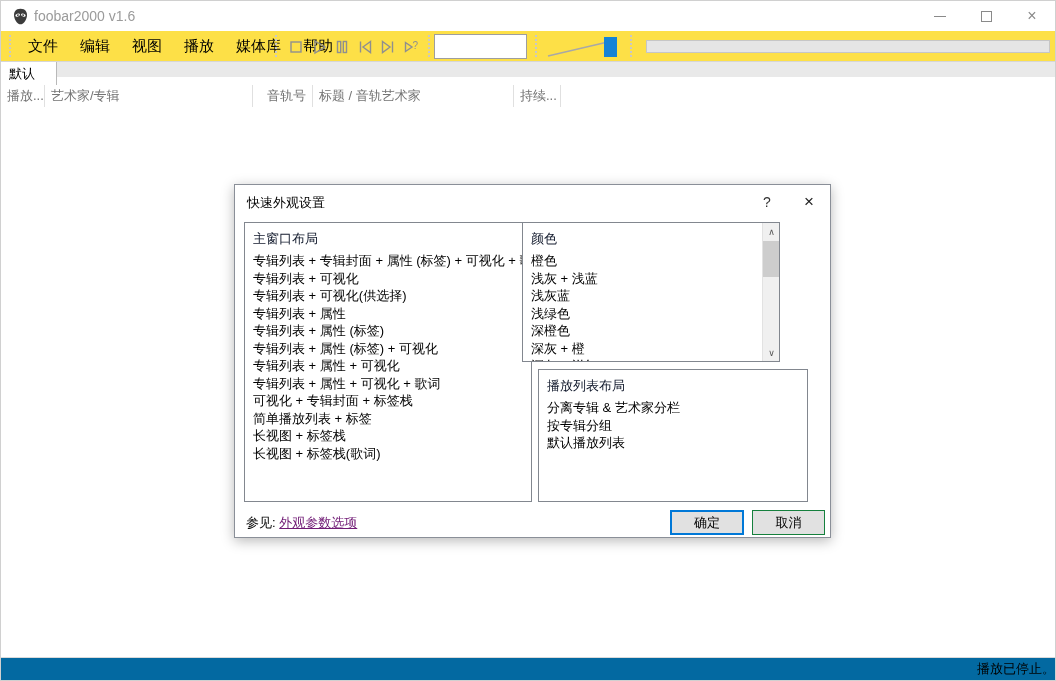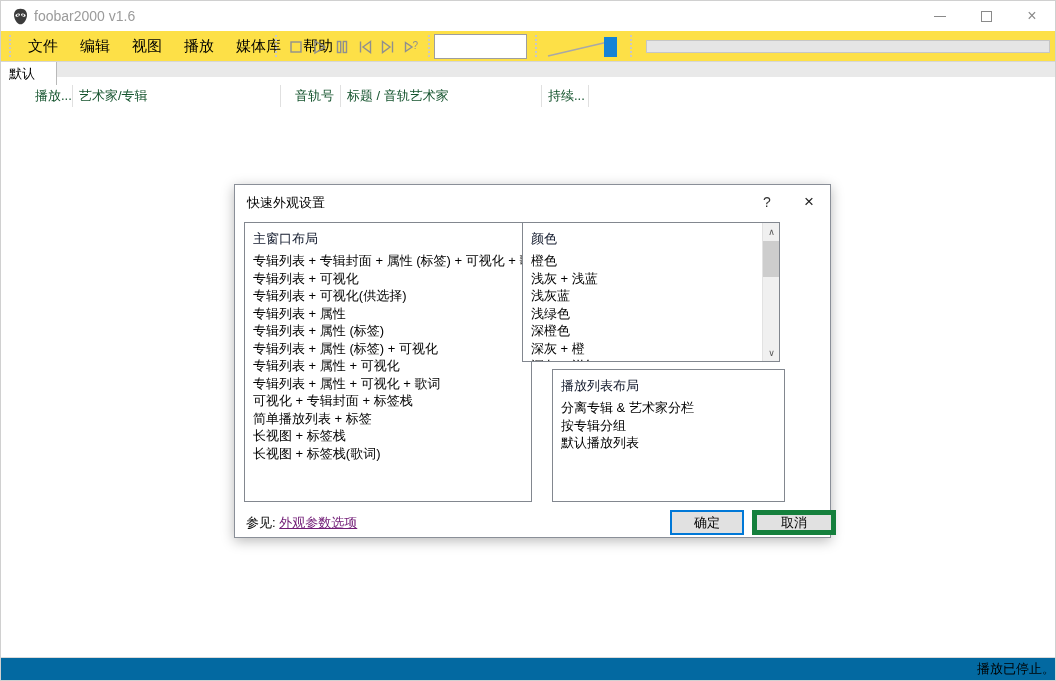--- a/index.html
+++ b/index.html
@@ -26,54 +26,54 @@
   .tbtn svg { stroke:#8f8f8f; fill:none; stroke-width:1.4; }
   .searchbox { position:absolute; left:433px; top:3px; width:93px; height:25px; border:1px solid #9e9e9e; background:#fff; font-size:13px; padding:0 4px; outline:none; }
   .volume { position:absolute; left:545px; top:2px; width:78px; height:26px; }
   .seekbar { position:absolute; left:645px; top:9px; width:404px; height:13px; background:#e5e5e5; border:1px solid #c6c6c6; }
 
   
   .tabstrip { position:absolute; left:0; top:60px; right:0; height:16px; background:#e9e9e9; border-top:1px solid #d6d6d6; }
   .tab-active { position:absolute; left:0; top:0; width:56px; height:24px; background:#fff; border-right:1px solid #b9b9b9; font-size:13px; display:flex; align-items:center; padding-left:8px; }
 
   
-  .plheader { position:absolute; left:0; top:84px; right:0; height:22px; background:#fff; display:flex; font-size:13px; color:#14532d;margin-left:28px; }
+  .plheader { position:absolute; left:0; top:84px; right:0; height:22px; background:#fff; display:flex; font-size:13px; color:#737373; }
   .plh-cell { height:22px; display:flex; align-items:center; padding:0 6px; border-right:1px solid #e0e0e0; overflow:hidden; white-space:nowrap; }
   .c0 { width:44px; } .c1 { width:208px; } .c2 { width:60px; justify-content:flex-end; }
   .c3 { width:201px; } .c4 { width:47px; }
   .playlist-area { position:absolute; left:0; top:106px; right:0; bottom:23px; background:#fff; }
 
   
   .statusbar { position:absolute; left:0; right:0; bottom:0; height:23px; background:#0369a1; border-top:1px solid #dadada; font-size:13px; display:flex; align-items:center; padding-left:19px; color:#000;justify-content:flex-end; }
 
   
   .dialog { position:absolute; left:233px; top:183px; width:597px; height:354px; background:#fff; border:1px solid #8a8f98; box-shadow:0 3px 12px rgba(0,0,0,.28); }
   .dlg-title { position:absolute; left:12px; top:9px; font-size:13px; color:#000; }
   .dlg-help { position:absolute; left:520px; top:6px; width:24px; height:22px; font-size:14px; color:#333; display:flex; align-items:center; justify-content:center; }
   .dlg-close { position:absolute; left:560px; top:6px; width:28px; height:22px; font-size:17px; color:#222; display:flex; align-items:center; justify-content:center; }
   .listbox { position:absolute; background:#fff; border:1px solid #82878f; font-size:13px; overflow:hidden; padding:6px 0 0 0; }
   .lb-left   { left:9px;  top:37px;  width:288px; height:280px; }
   .lb-colors { left:287px; top:37px; width:258px; height:140px; }
-  .lb-pl     { left:317px; top:184px; width:233px; height:133px; }
+  .lb-pl     { left:303px; top:184px; width:270px; height:133px; }
   .lb-header { padding:1px 8px 0 8px; margin-bottom:5px; line-height:17px; color:#0f172a; }
   .list-item { padding:0 8px; line-height:17.5px; white-space:nowrap; color:#000; cursor:default; }
   .lb-colors .item-wrap { padding-right:17px; }
 
   
   .vscroll { position:absolute; right:0; top:0; bottom:0; width:17px; background:#f0f0f0; border-left:1px solid #e2e2e2; }
   .sb-btn { position:absolute; left:0; width:17px; height:17px; display:flex; align-items:center; justify-content:center; font-size:9px; color:#555; }
   .sb-up { top:0; } .sb-down { bottom:0; }
   .sb-thumb { position:absolute; left:0; top:18px; width:17px; height:36px; background:#cdcdcd; }
 
   
   .see-also { position:absolute; left:11px; top:329px; font-size:13px; color:#000; }
   .see-link { color:#701a75; text-decoration:underline; cursor:pointer; }
   .btn { position:absolute; top:325px; height:25px; font-size:13px; background:#e1e1e1; display:flex; align-items:center; justify-content:center; cursor:default; }
   .btn-ok { left:435px; width:74px; border:2px solid #0078d7; }
-  .btn-cancel { left:517px; width:84px; border:5px solid #15803d; }
+  .btn-cancel { left:517px; width:73px; border:1px solid #15803d; }
 </style>
 </head>
 <body>
 
 <div class="window">
 
   <div class="titlebar">
     <svg class="app-icon" viewBox="0 0 24 24">
       <path d="M12 1 C5 1 2 6 3 12 C4 18 8 23 12 23 C16 23 20 18 21 12 C22 6 19 1 12 1 Z" fill="#3c3c3c"></path>
       <ellipse cx="8" cy="10" rx="3.4" ry="2" fill="#fff" transform="rotate(-18 8 10)"></ellipse>

